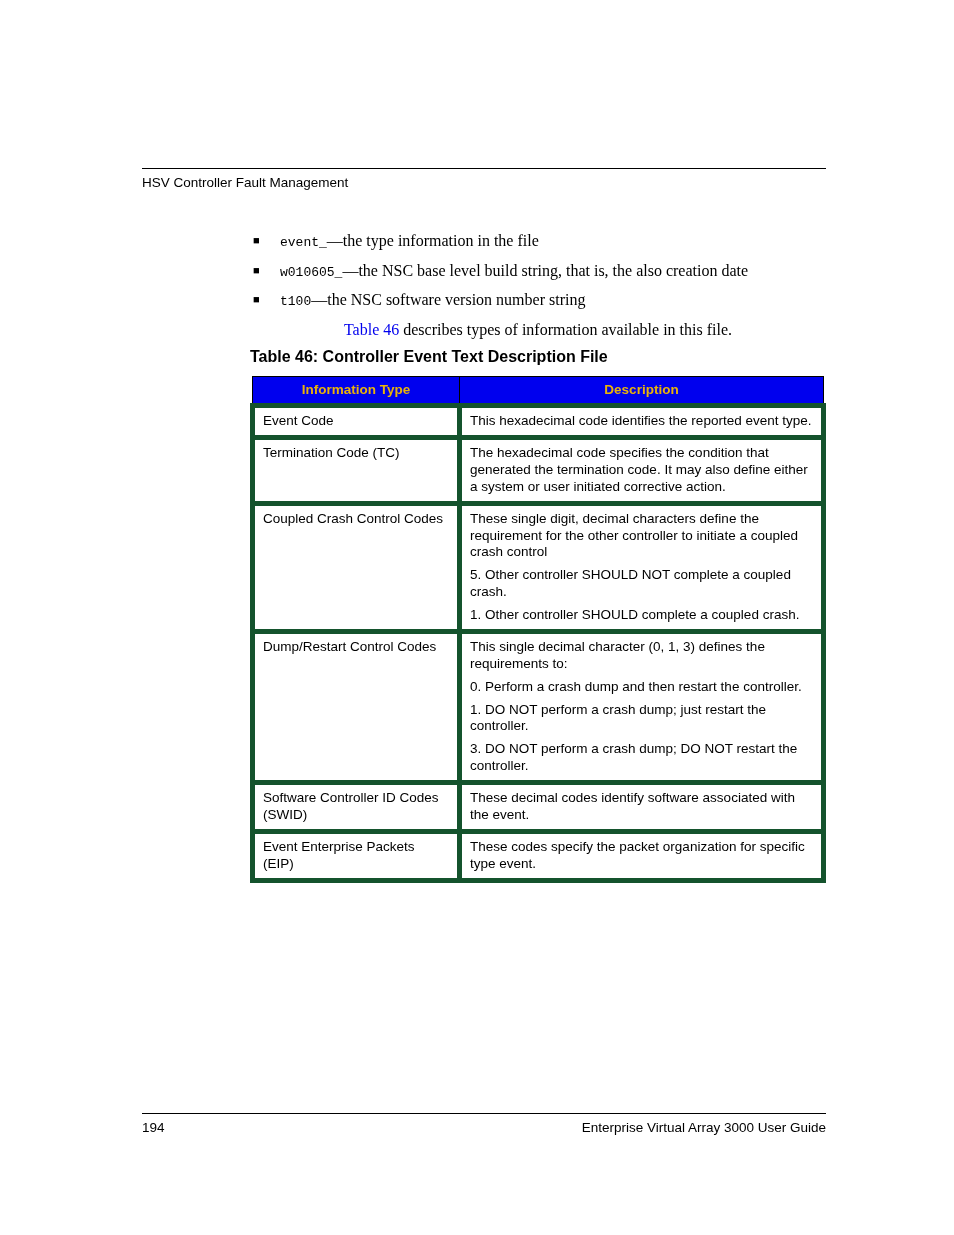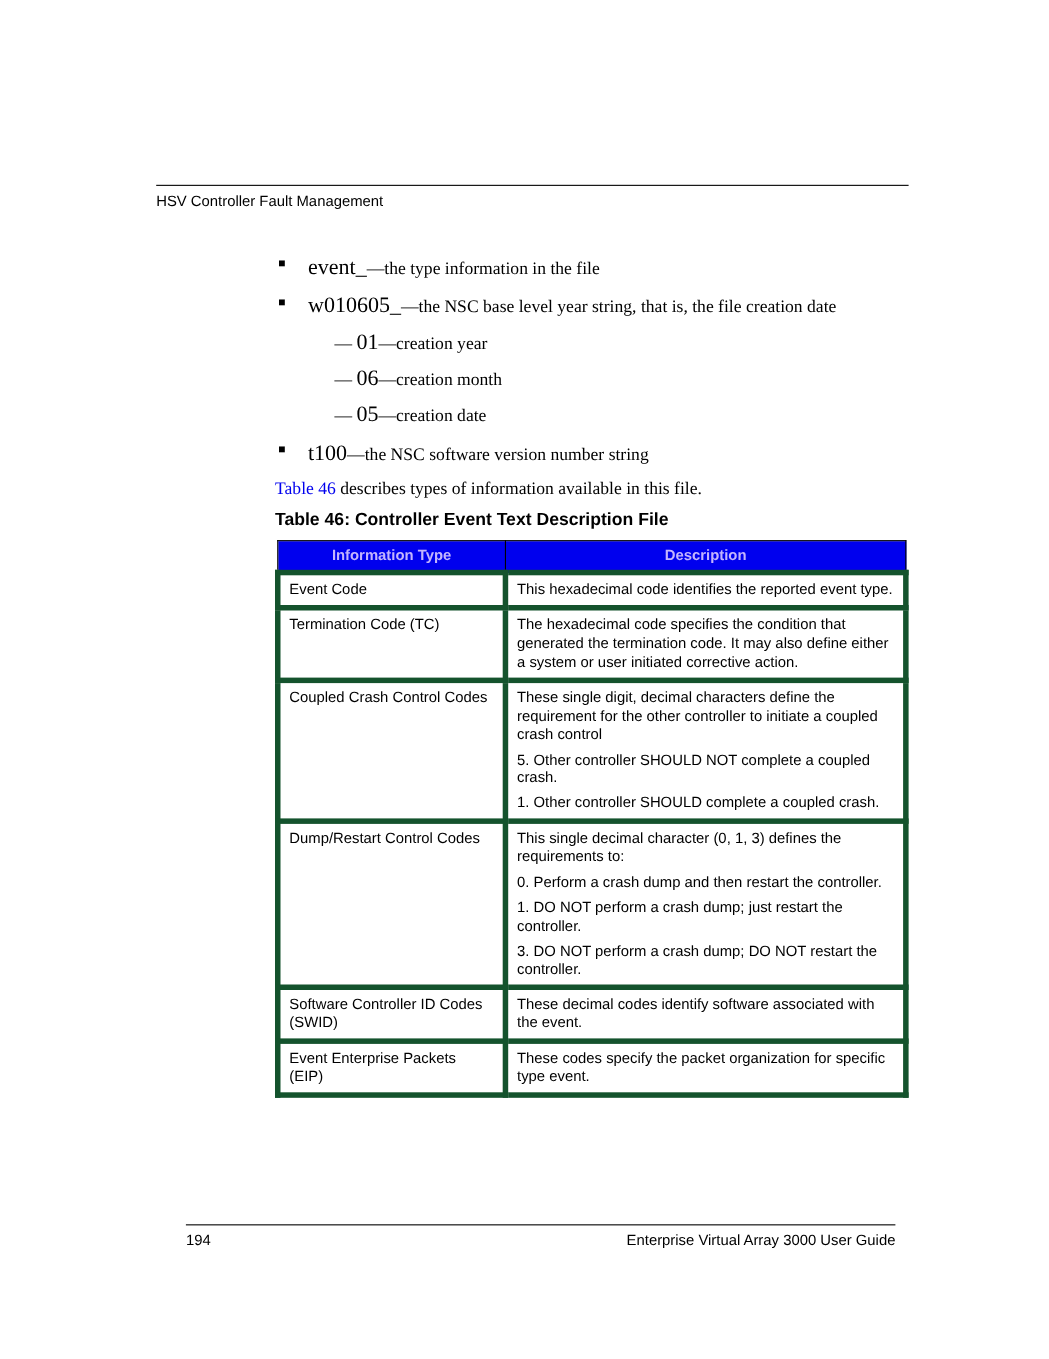--- a/index.html
+++ b/index.html
@@ -53,44 +53,45 @@
     padding: 0;
     margin: 6px 0 0 24px;
   }
   .sub-list > li {
     margin-bottom: 6px;
   }
   .sub-list > li::before {
     content: "— ";
   }
   .mono {
-    font-family: Liberation Serif, serif;
-    font-size: 20px;
+    font-family: Liberation Mono, monospace;
+    font-size: 13px;
   }
   .para {
     margin: 4px 0 6px 0;
+    text-align: center;
   }
   .link {
     color: #0000EE;
   }
   .table-caption {
     font-family: "Helvetica Neue", Helvetica, Arial, sans-serif;
     font-size: 16px;
     font-weight: bold;
     margin: 6px 0 8px 0;
   }
   table.info-table {
     border-collapse: collapse;
     width: 100%;
     font-family: "Helvetica Neue", Helvetica, Arial, sans-serif;
     font-size: 13.5px;
   }
   table.info-table th {
     background: #0000EE;
-    color: #c4b5fd;
+    color: #eab308;
     font-weight: bold;
     text-align: center;
     padding: 4px 8px;
     border: 1px solid #000;
   }
   table.info-table td {
     border: 5px solid #14532d;
     padding: 5px 8px;
     vertical-align: top;
     line-height: 1.25;
@@ -98,23 +99,22 @@
   table.info-table td .tp {
     margin: 0 0 6px 0;
   }
   table.info-table td .tp:last-child {
     margin-bottom: 0;
   }
   .col-type { width: 190px; }
   .footer {
     position: absolute;
     left: 142px;
-    right: 140px;
+    right: 128px;
     bottom: 100px;
-    margin-left: 27px;
   }
   .footer-rule {
     border-top: 1px solid #000;
     margin-bottom: 6px;
   }
   .footer-row {
     display: flex;
     justify-content: space-between;
     font-family: "Helvetica Neue", Helvetica, Arial, sans-serif;
     font-size: 13.5px;
@@ -126,26 +126,21 @@
 <div class="page">
   <div class="header-rule"></div>
   <div class="header-text">HSV Controller Fault Management</div>
 
   <div class="content">
     <ul class="bullet-list">
       <li>
         <span class="mono">event_</span><span>—the type information in the file</span>
       </li>
       <li>
-        <span class="mono">w010605_</span><span>—the NSC base level year string, that is, the file creation date</span>
-        <ul class="sub-list">
-          <li><span class="mono">01</span><span>—creation year</span></li>
-          <li><span class="mono">06</span><span>—creation month</span></li>
-          <li><span class="mono">05</span><span>—creation date</span></li>
-        </ul>
+        <span class="mono">w010605_</span><span>—the NSC base level build string, that is, the also creation date</span>
       </li>
       <li>
         <span class="mono">t100</span><span>—the NSC software version number string</span>
       </li>
     </ul>
 
     <p class="para">
       <span class="link">Table 46</span><span> describes types of information available in this file.</span>
     </p>
 

